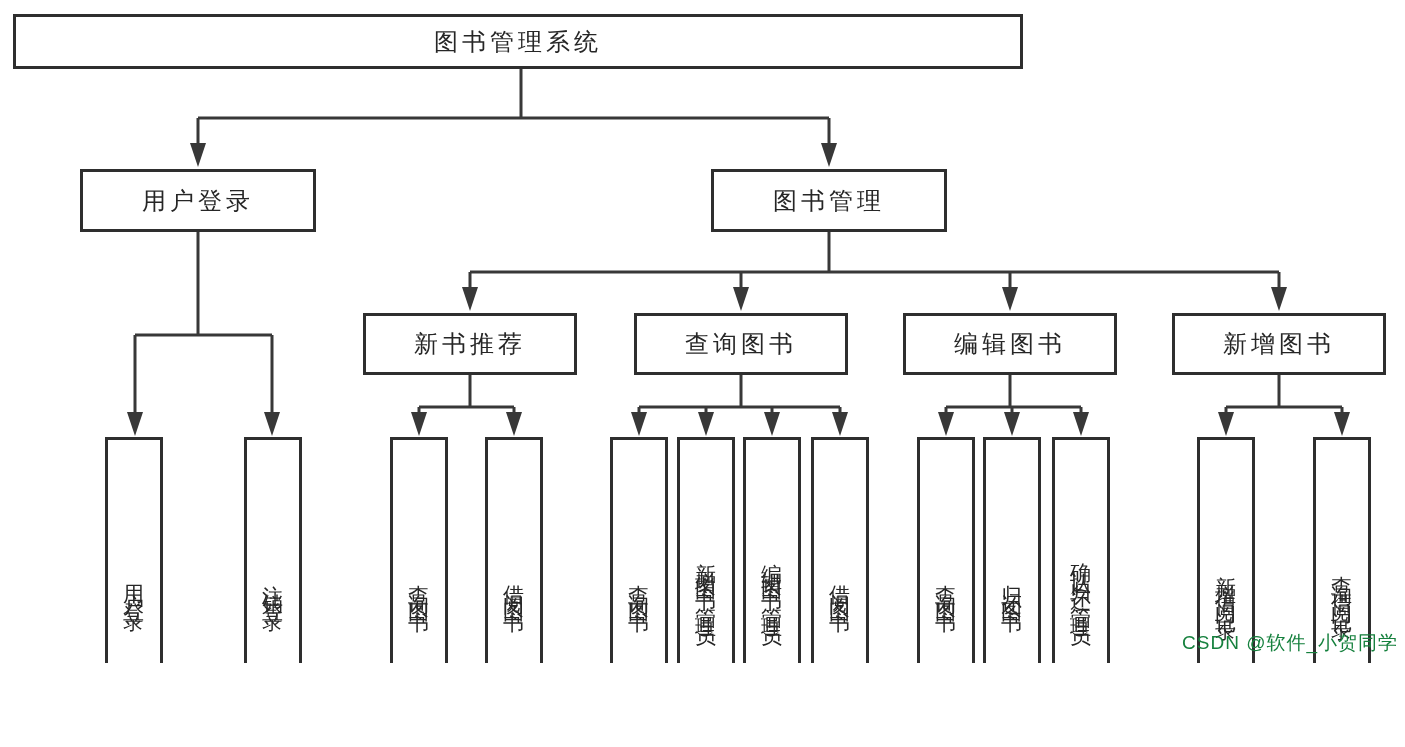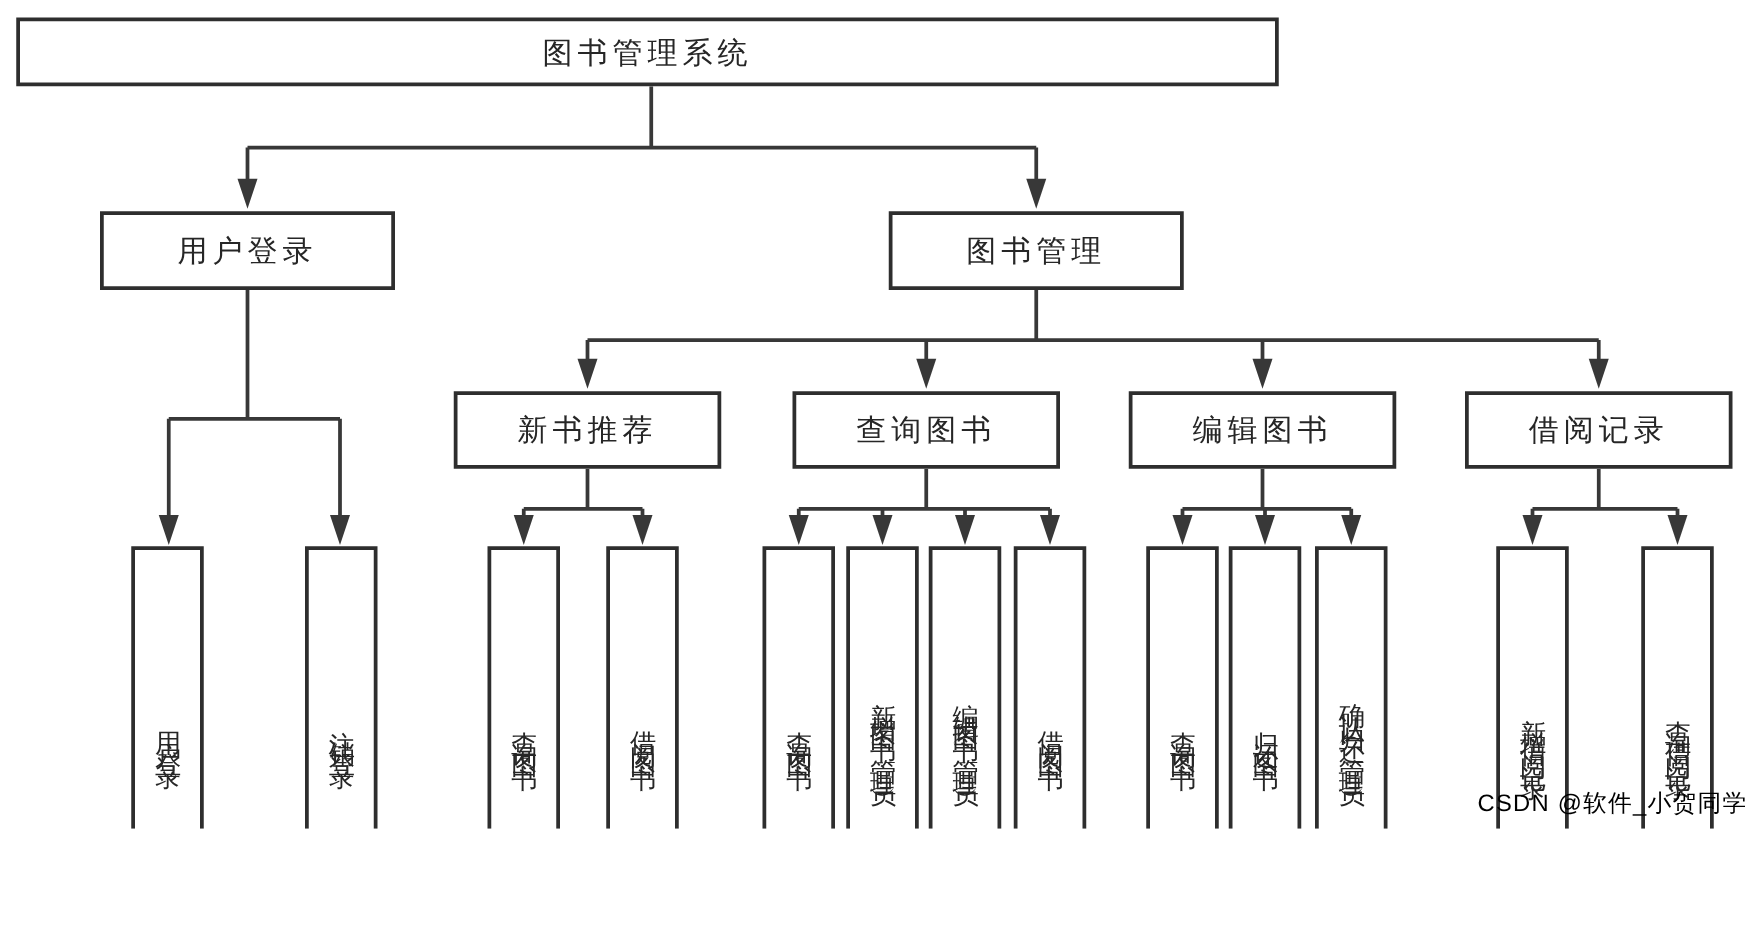--- a/index.html
+++ b/index.html
@@ -46,21 +46,21 @@
     white-space: nowrap;
   }
   .lvl2 { top: 169px; height: 63px; width: 236px; }
   .lvl3 { top: 313px; height: 62px; width: 214px; }
   .leaf { top: 437px; height: 298px; width: 58px; }
   #watermark {
     position: absolute;
     right: 7px;
     bottom: 7px;
     font-size: 19px;
-    color: #000000;
+    color: #15803d;
     letter-spacing: 1px;
     z-index: 3;
     white-space: nowrap;
   }
 </style>
 </head>
 <body>
 
 <div id="canvas">
 
@@ -98,21 +98,21 @@
   </svg>
 
   <div class="node h" style="left:13px; top:14px; width:1010px; height:55px;">图书管理系统</div>
 
   <div class="node h lvl2" style="left:80px;">用户登录</div>
   <div class="node h lvl3" style="left:363px;">新书推荐</div>
 
   <div class="node h lvl2" style="left:711px;">图书管理</div>
   <div class="node h lvl3" style="left:634px;">查询图书</div>
   <div class="node h lvl3" style="left:903px;">编辑图书</div>
-  <div class="node h lvl3" style="left:1172px;">借阅记录</div>
+  <div class="node h lvl3" style="left:1172px;">新增图书</div>
 
   <div class="node v leaf" style="left:105px;">用户登录</div>
   <div class="node v leaf" style="left:244px;">注销登录</div>
 
   <div class="node v leaf" style="left:390px;">查询图书</div>
   <div class="node v leaf" style="left:485px;">借阅图书</div>
 
   <div class="node v leaf" style="left:610px;">查询图书</div>
   <div class="node v leaf" style="left:677px;">新增图书（管理员）</div>
   <div class="node v leaf" style="left:743px;">编辑图书（管理员）</div>

